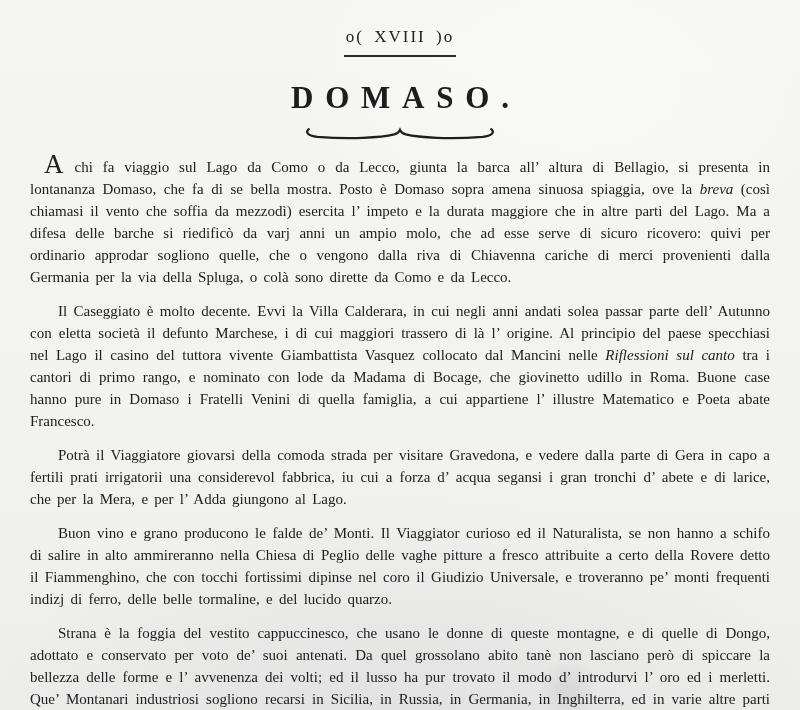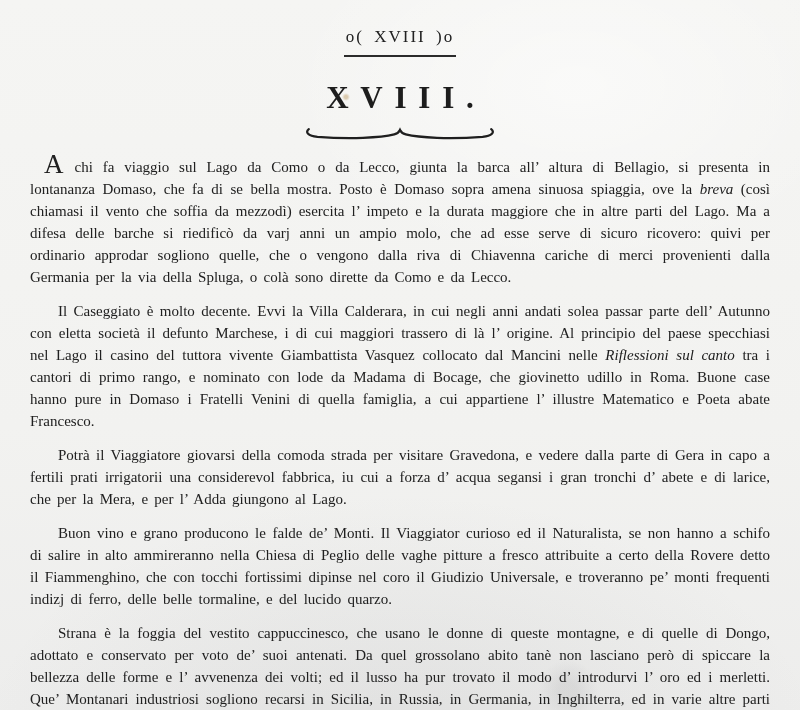--- a/index.html
+++ b/index.html
@@ -82,21 +82,21 @@
 </head>
 <body>
 
 <div class="page">
 
   <header>
     <div class="page-number">o( XVIII )o</div>
     <div class="header-rule"></div>
   </header>
 
-  <h1 class="title">XVIII.</h1>
+  <h1 class="title">DOMASO.</h1>
 
   <svg class="brace" width="192" height="18" viewBox="0 0 200 18" aria-hidden="true">
     <path d="M5 4 C1 7, 4 11, 14 12 C48 14.5, 80 13, 94 9.5 C97.5 8.6, 99 7, 100 4.8 C101 7, 102.5 8.6, 106 9.5 C120 13, 152 14.5, 186 12 C196 11, 199 7, 195 4" fill="none" stroke="#1f1f1f" stroke-width="2.4" stroke-linecap="round"></path>
   </svg>
 
   <main class="body-text">
 
     <p class="para first"><span class="initial">A</span><span>chi fa viaggio sul Lago da Como o da Lecco, giunta la barca all’ altura di Bellagio, si presenta in lontananza Domaso, che fa di se bella mostra. Posto è Domaso sopra amena sinuosa spiaggia, ove la </span><em>breva</em><span> (così chiamasi il vento che soffia da mezzodì) esercita l’ impeto e la durata maggiore che in altre parti del Lago. Ma a difesa delle barche si riedificò da varj anni un ampio molo, che ad esse serve di sicuro ricovero: quivi per ordinario approdar sogliono quelle, che o vengono dalla riva di Chiavenna cariche di merci provenienti dalla Germania per la via della Spluga, o colà sono dirette da Como e da Lecco.</span></p>
 
     <p class="para"><span>Il Caseggiato è molto decente. Evvi la Villa Calderara, in cui negli anni andati solea passar parte dell’ Autunno con eletta società il defunto Marchese, i di cui maggiori trassero di là l’ origine. Al principio del paese specchiasi nel Lago il casino del tuttora vivente Giambattista Vasquez collocato dal Mancini nelle </span><em>Riflessioni sul canto</em><span> tra i cantori di primo rango, e nominato con lode da Madama di Bocage, che giovinetto udillo in Roma. Buone case hanno pure in Domaso i Fratelli Venini di quella famiglia, a cui appartiene l’ illustre Matematico e Poeta abate Francesco.</span></p>

